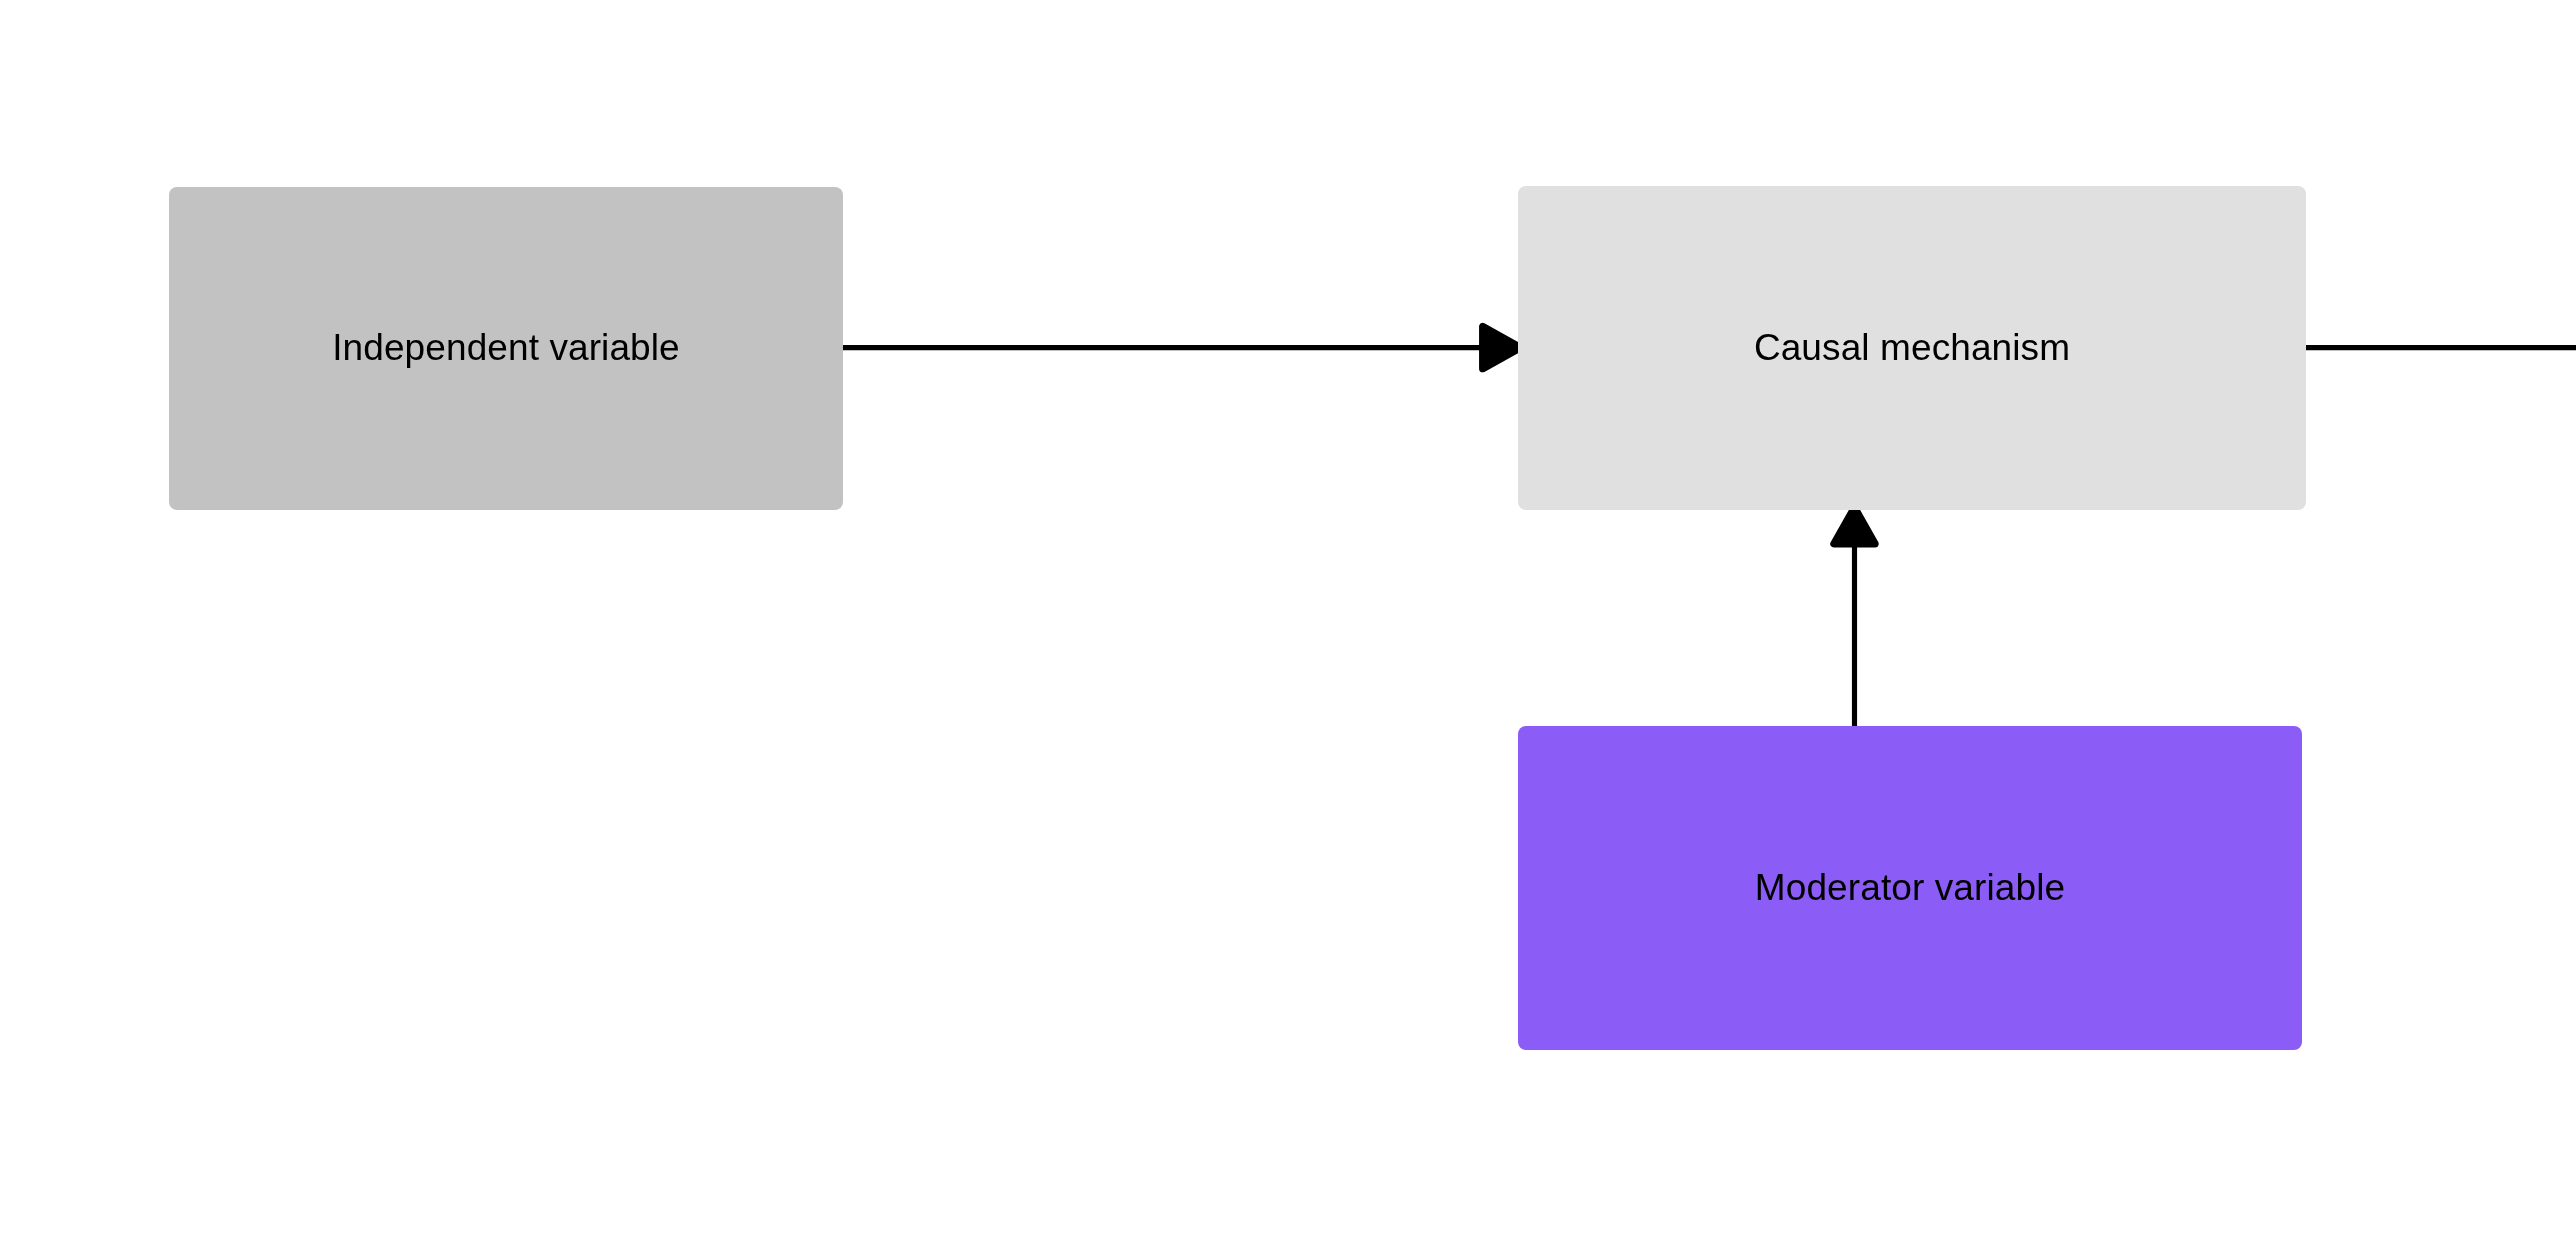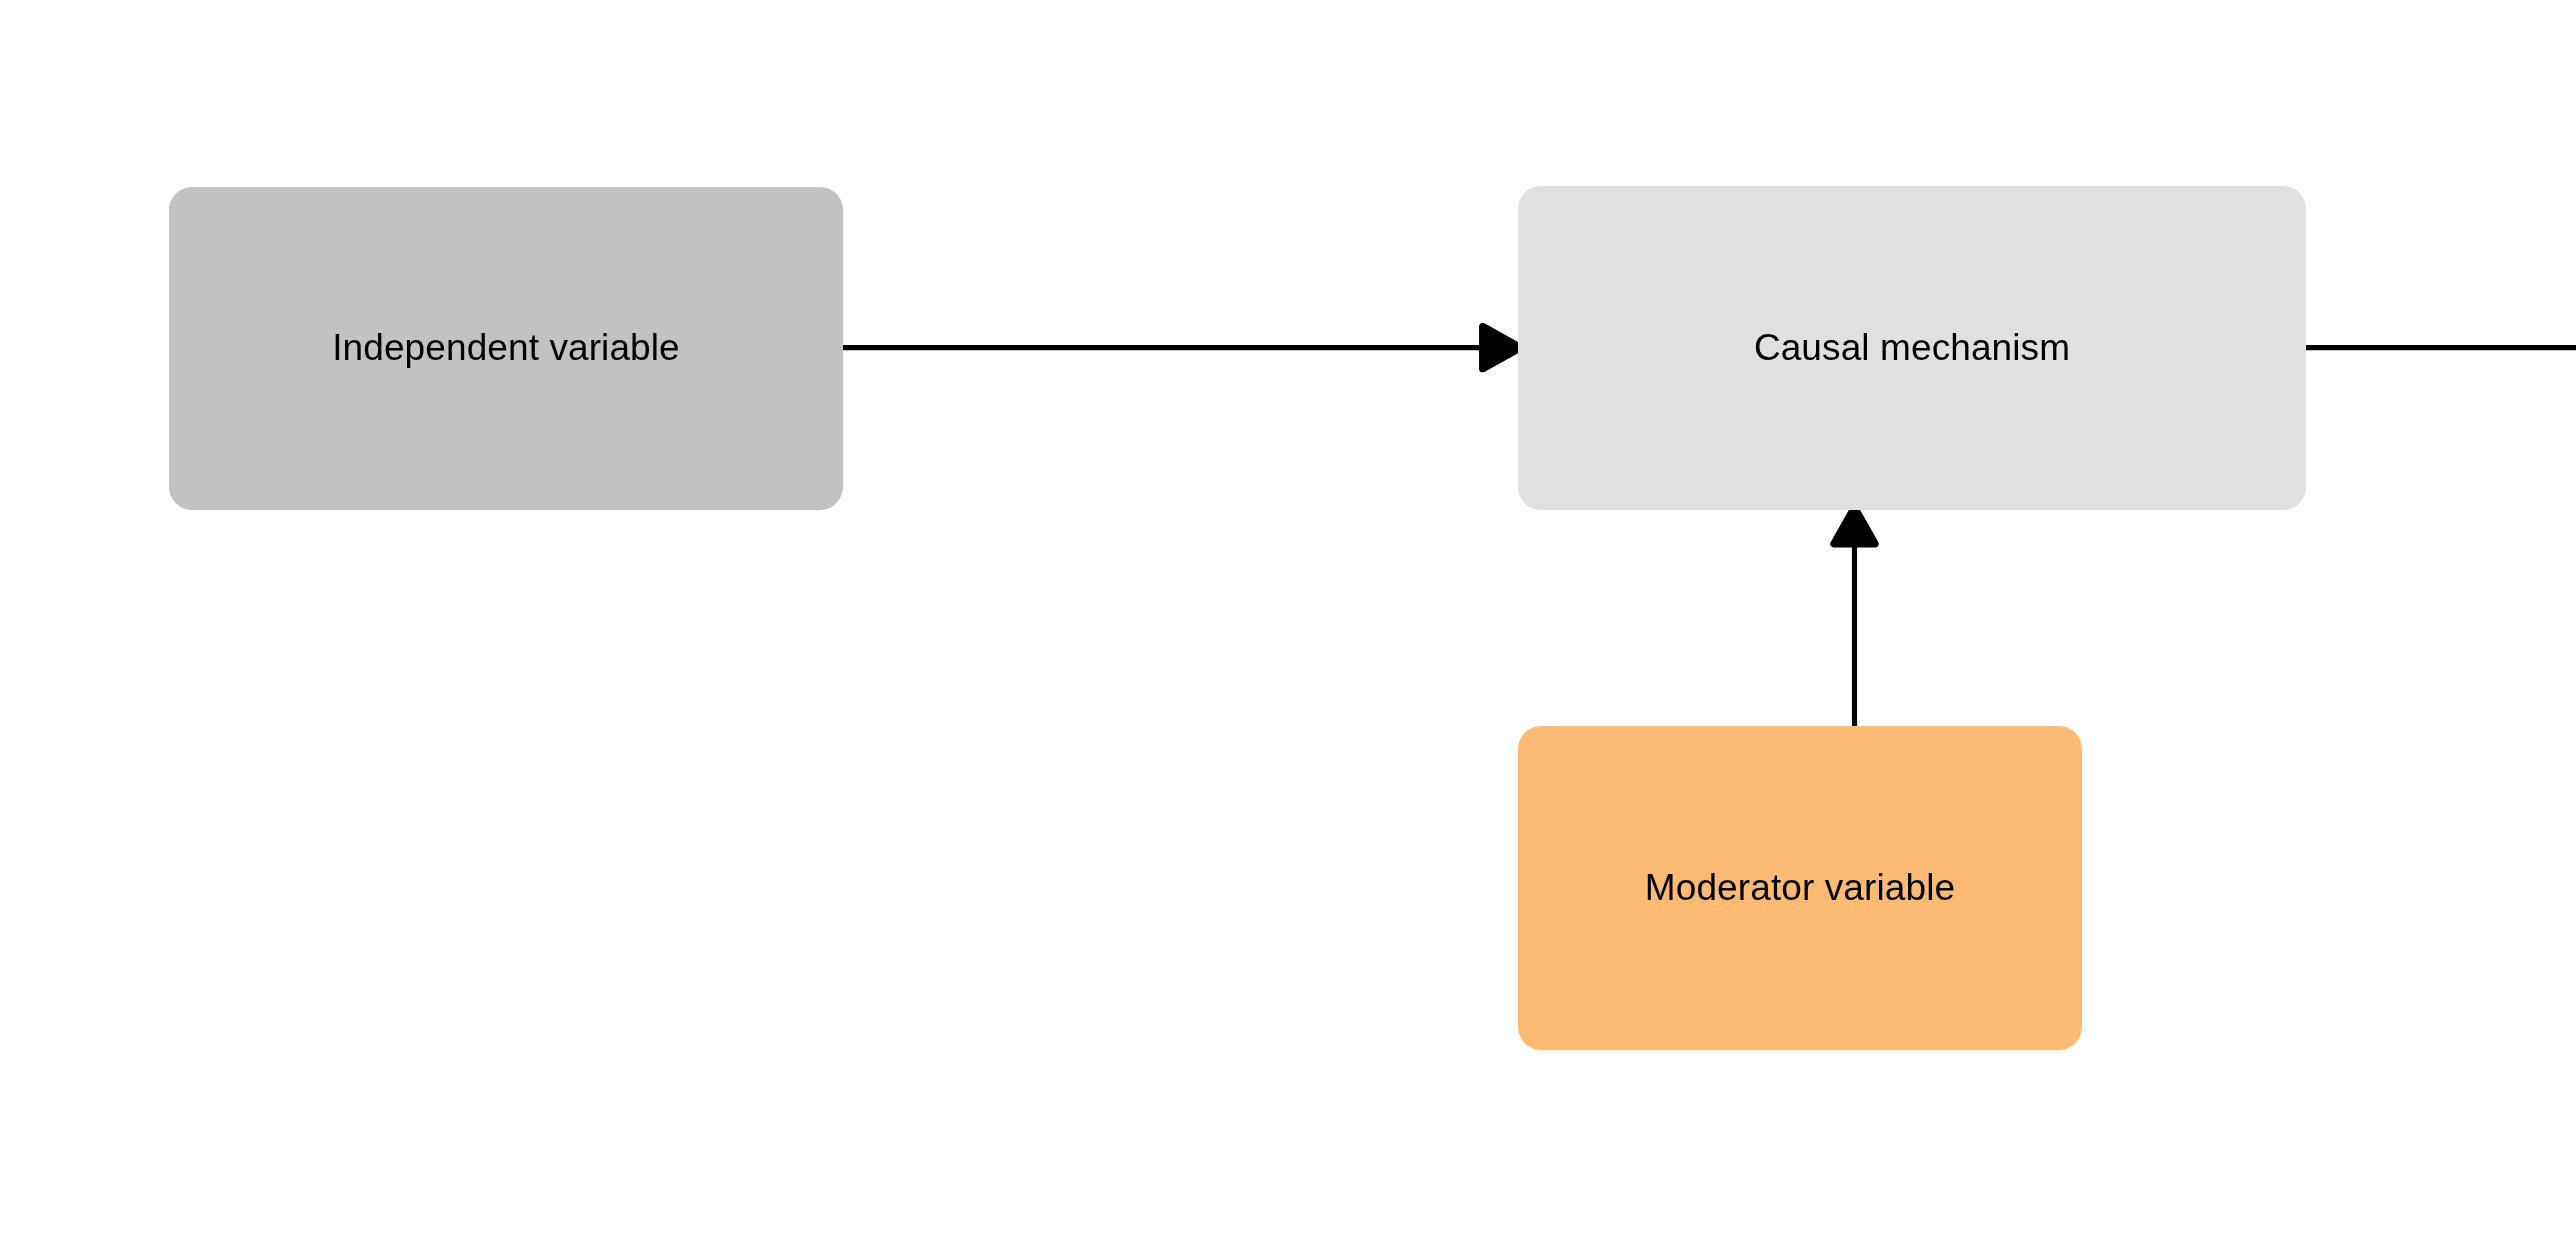--- a/index.html
+++ b/index.html
@@ -12,21 +12,21 @@
     position: relative;
     width: 3709px;
     height: 1236px;
     background: #ffffff;
     overflow: hidden;
     font-family: "Liberation Sans", "DejaVu Sans", sans-serif;
   }
   .node {
     position: absolute;
     box-sizing: border-box;
-    border-radius: 23px;
+    border-radius: 8px;
     display: flex;
     align-items: center;
     justify-content: center;
   }
   .node-label {
     font-size: 37px;
     line-height: 1.15;
     color: #000000;
     text-align: center;
     letter-spacing: 0.1px;
@@ -63,18 +63,18 @@
   </svg>
 
   <div class="node" style="left: 169px; top: 187px; width: 674px; height: 323px; background: rgb(194, 194, 194);">
     <span class="node-label">Independent variable</span>
   </div>
 
   <div class="node" style="left: 1518px; top: 186px; width: 788px; height: 324px; background: rgb(224, 224, 224);">
     <span class="node-label">Causal mechanism</span>
   </div>
 
-  <div class="node" style="left: 1518px; top: 726px; width: 564px; height: 324px; background: #fdba74;">
+  <div class="node" style="left: 1518px; top: 726px; width: 784px; height: 324px; background: #8b5cf6;">
     <span class="node-label">Moderator variable</span>
   </div>
 
 </div>
 
 
 </body></html>

